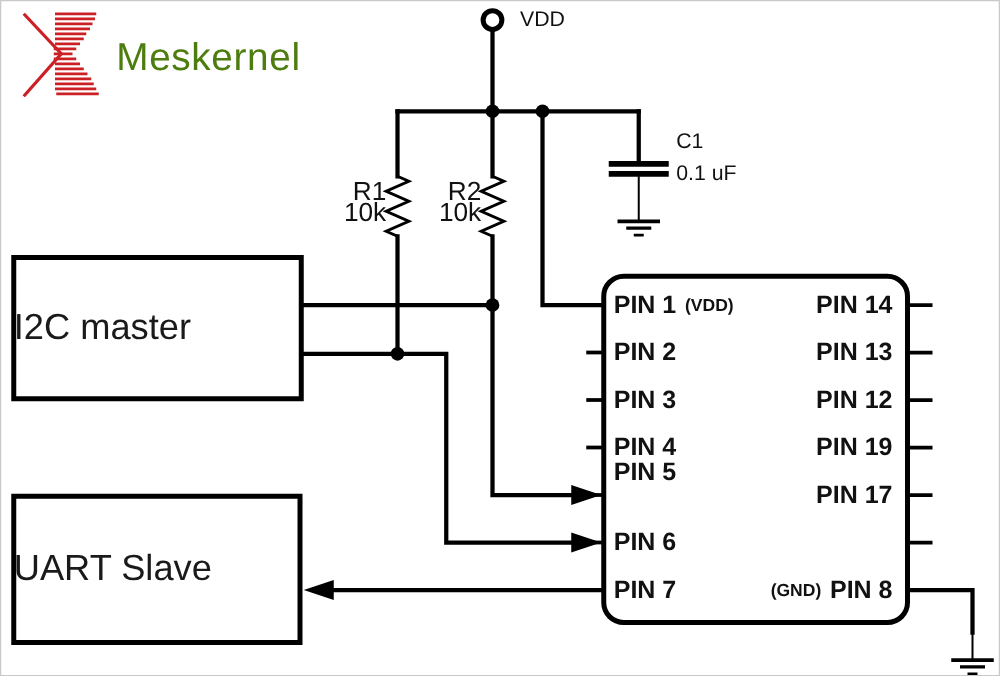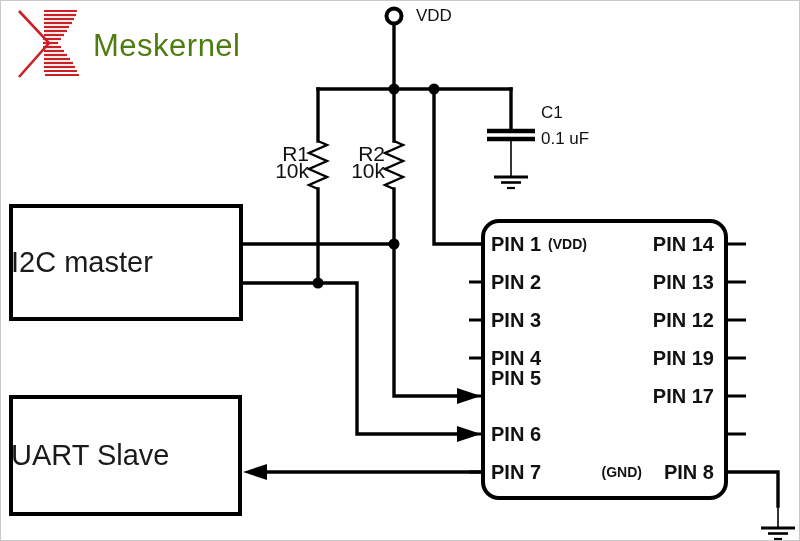--- a/index.html
+++ b/index.html
@@ -23,21 +23,21 @@
     display:flex;align-items:center;justify-content:flex-start;
   }
   .block-label{font-size:29px;color:#1a1a1a;}
   .pin-row{
     height:22px;line-height:22px;font-size:20px;font-weight:bold;color:#111;
     display:flex;align-items:flex-start;white-space:nowrap;
   }
   .pin-row.right{justify-content:flex-end;}
   .pin-paren{font-size:14px;font-weight:bold;}
   .pin-row .pin-paren.suffix{margin-left:7px;}
-  .pin-row .pin-paren.prefix{margin-right:22px;}
+  .pin-row .pin-paren.prefix{margin-right:7px;}
 </style>
 </head>
 <body>
 
 <div id="canvas">
 
   <svg id="schematic-svg" width="800" height="541" viewBox="0 0 800 541">
 
     <g transform="translate(14,6)" stroke="#cc2027" fill="none">
       <g stroke-width="2.2">

